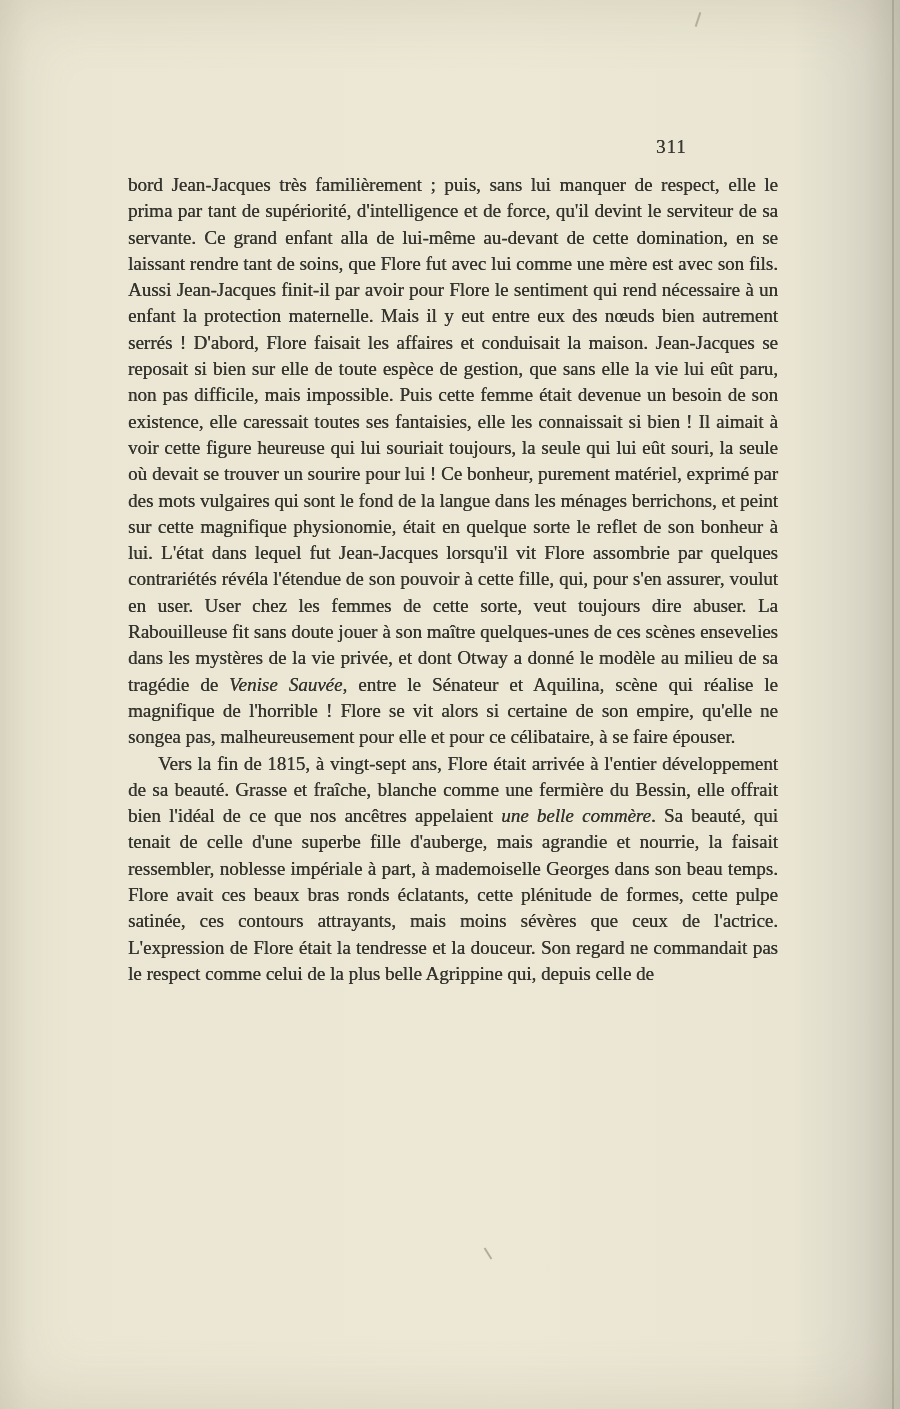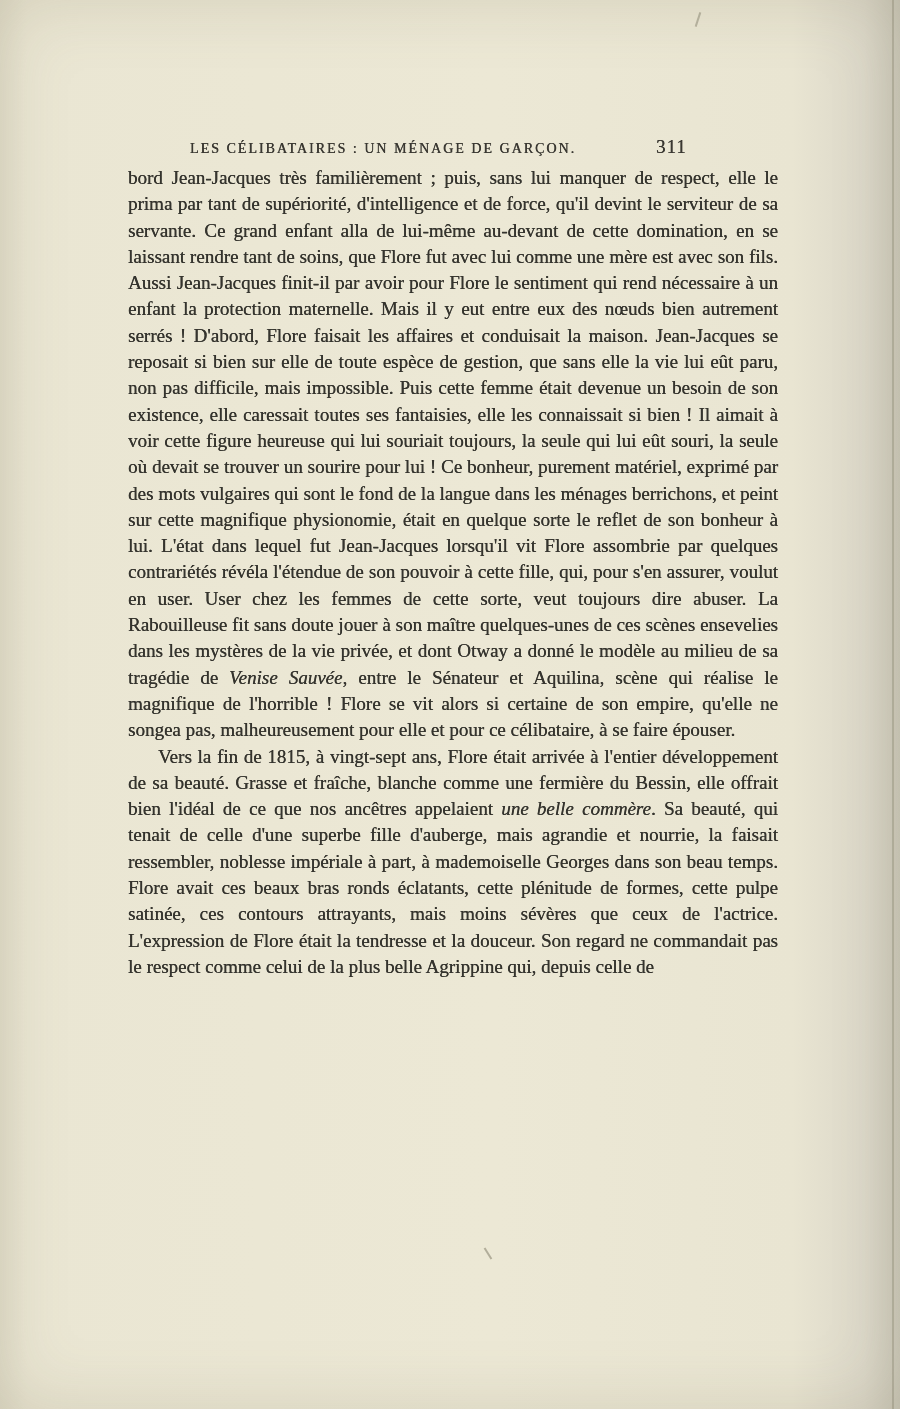--- a/index.html
+++ b/index.html
@@ -47,21 +47,21 @@
   .page-number {
     position: absolute;
     left: 528px;
     top: -2px;
     font-size: 19px;
     letter-spacing: 1px;
     color: #3a3832;
     text-shadow: 0.3px 0 0 currentColor;
   }
   .body-text {
-    margin-top: 3px;
+    margin-top: 10px;
     font-size: 19px;
     line-height: 26.3px;
     text-align: justify;
     text-shadow: 0.25px 0 0 currentColor;
   }
   .body-text p {
     margin: 0;
   }
   .body-text p.indent {
     text-indent: 30px;
@@ -102,21 +102,20 @@
 
 <div class="page">
 
   <div class="artifact artifact-scratch-top"></div>
   <div class="artifact artifact-mark-bottom"></div>
   <div class="artifact artifact-edge-right"></div>
 
   <div class="text-block">
 
     <div class="page-header">
-      <span class="running-title">LES CÉLIBATAIRES : UN MÉNAGE DE GARÇON.</span>
       <span class="page-number">311</span>
     </div>
 
     <div class="body-text">
 
     <p class=""><span class="">bord Jean-Jacques très familièrement ; puis, sans lui manquer de respect, elle le prima par tant de supériorité, d'intelligence et de force, qu'il devint le serviteur de sa servante. Ce grand enfant alla de lui-même au-devant de cette domination, en se laissant rendre tant de soins, que Flore fut avec lui comme une mère est avec son fils. Aussi Jean-Jacques finit-il par avoir pour Flore le sentiment qui rend nécessaire à un enfant la protection maternelle. Mais il y eut entre eux des nœuds bien autrement serrés ! D'abord, Flore faisait les affaires et conduisait la maison. Jean-Jacques se reposait si bien sur elle de toute espèce de gestion, que sans elle la vie lui eût paru, non pas difficile, mais impossible. Puis cette femme était devenue un besoin de son existence, elle caressait toutes ses fantaisies, elle les connaissait si bien ! Il aimait à voir cette figure heureuse qui lui souriait toujours, la seule qui lui eût souri, la seule où devait se trouver un sourire pour lui ! Ce bonheur, purement matériel, exprimé par des mots vulgaires qui sont le fond de la langue dans les ménages berrichons, et peint sur cette magnifique physionomie, était en quelque sorte le reflet de son bonheur à lui. L'état dans lequel fut Jean-Jacques lorsqu'il vit Flore assombrie par quelques contrariétés révéla l'étendue de son pouvoir à cette fille, qui, pour s'en assurer, voulut en user. User chez les femmes de cette sorte, veut toujours dire abuser. La Rabouilleuse fit sans doute jouer à son maître quelques-unes de ces scènes ensevelies dans les mystères de la vie privée, et dont Otway a donné le modèle au milieu de sa tragédie de </span><span class="italic">Venise Sauvée</span><span class="">, entre le Sénateur et Aquilina, scène qui réalise le magnifique de l'horrible ! Flore se vit alors si certaine de son empire, qu'elle ne songea pas, malheureusement pour elle et pour ce célibataire, à se faire épouser.</span></p>
         <p class="indent"><span class="">Vers la fin de 1815, à vingt-sept ans, Flore était arrivée à l'entier développement de sa beauté. Grasse et fraîche, blanche comme une fermière du Bessin, elle offrait bien l'idéal de ce que nos ancêtres appelaient </span><span class="italic">une belle commère</span><span class="">. Sa beauté, qui tenait de celle d'une superbe fille d'auberge, mais agrandie et nourrie, la faisait ressembler, noblesse impériale à part, à mademoiselle Georges dans son beau temps. Flore avait ces beaux bras ronds éclatants, cette plénitude de formes, cette pulpe satinée, ces contours attrayants, mais moins sévères que ceux de l'actrice. L'expression de Flore était la tendresse et la douceur. Son regard ne commandait pas le respect comme celui de la plus belle Agrippine qui, depuis celle de</span></p>
       </div>
 
   </div>

